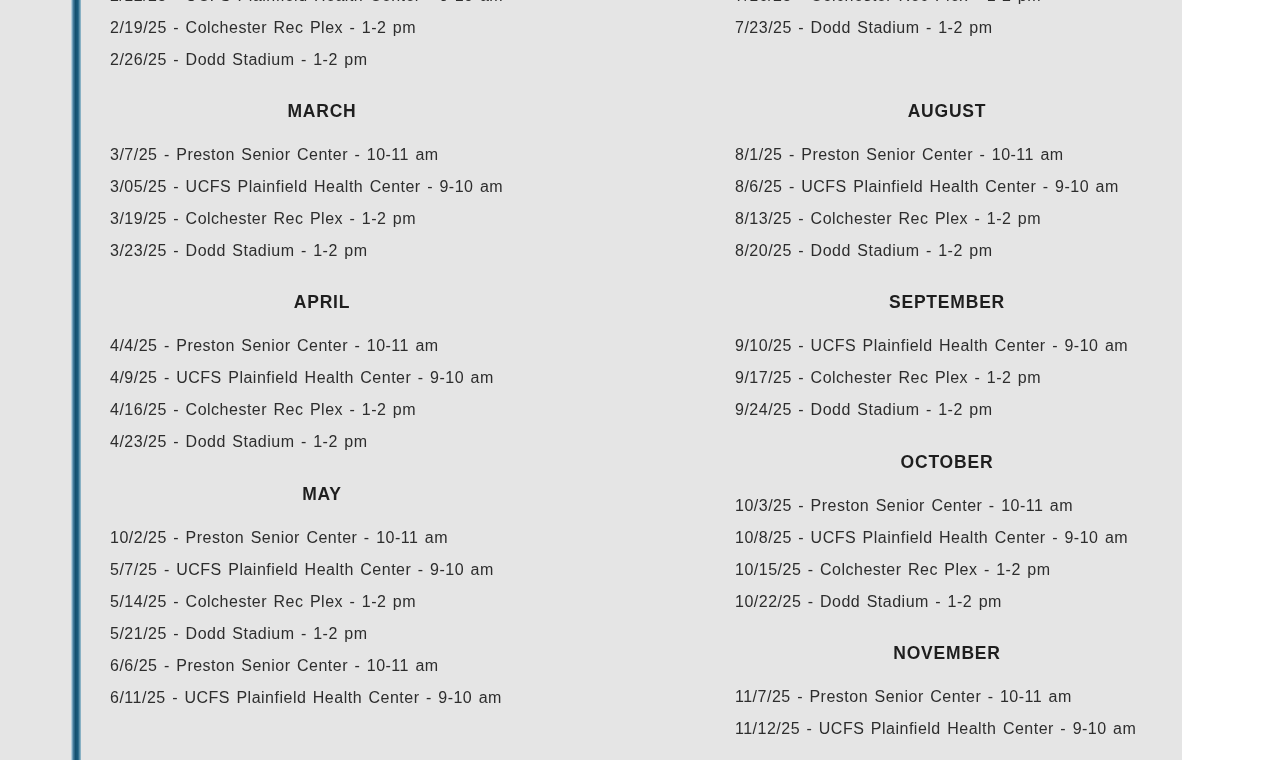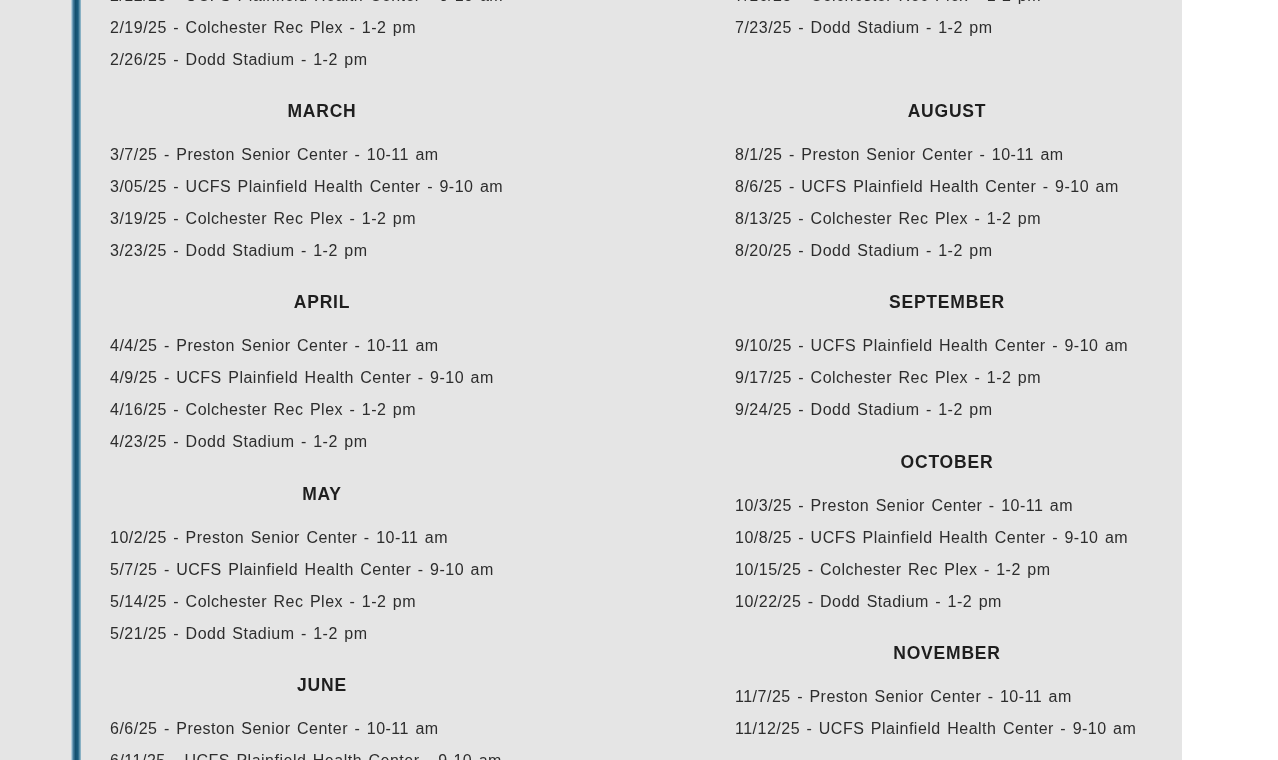--- a/index.html
+++ b/index.html
@@ -84,21 +84,20 @@
 
     <div class="section">
       <div class="month">MAY</div>
       <div class="entry">10/2/25 - Preston Senior Center - 10-11 am</div>
       <div class="entry">5/7/25 - UCFS Plainfield Health Center - 9-10 am</div>
       <div class="entry">5/14/25 - Colchester Rec Plex - 1-2 pm</div>
       <div class="entry">5/21/25 - Dodd Stadium - 1-2 pm</div>
     </div>
 
     <div class="section">
-      <div class="month">JUNE</div>
       <div class="entry">6/6/25 - Preston Senior Center - 10-11 am</div>
       <div class="entry">6/11/25 - UCFS Plainfield Health Center - 9-10 am</div>
     </div>
   </div>
 
   <div class="column column-right">
     <div class="lead">
       <div class="entry">7/16/25 - Colchester Rec Plex - 1-2 pm</div>
       <div class="entry">7/23/25 - Dodd Stadium - 1-2 pm</div>
     </div>

